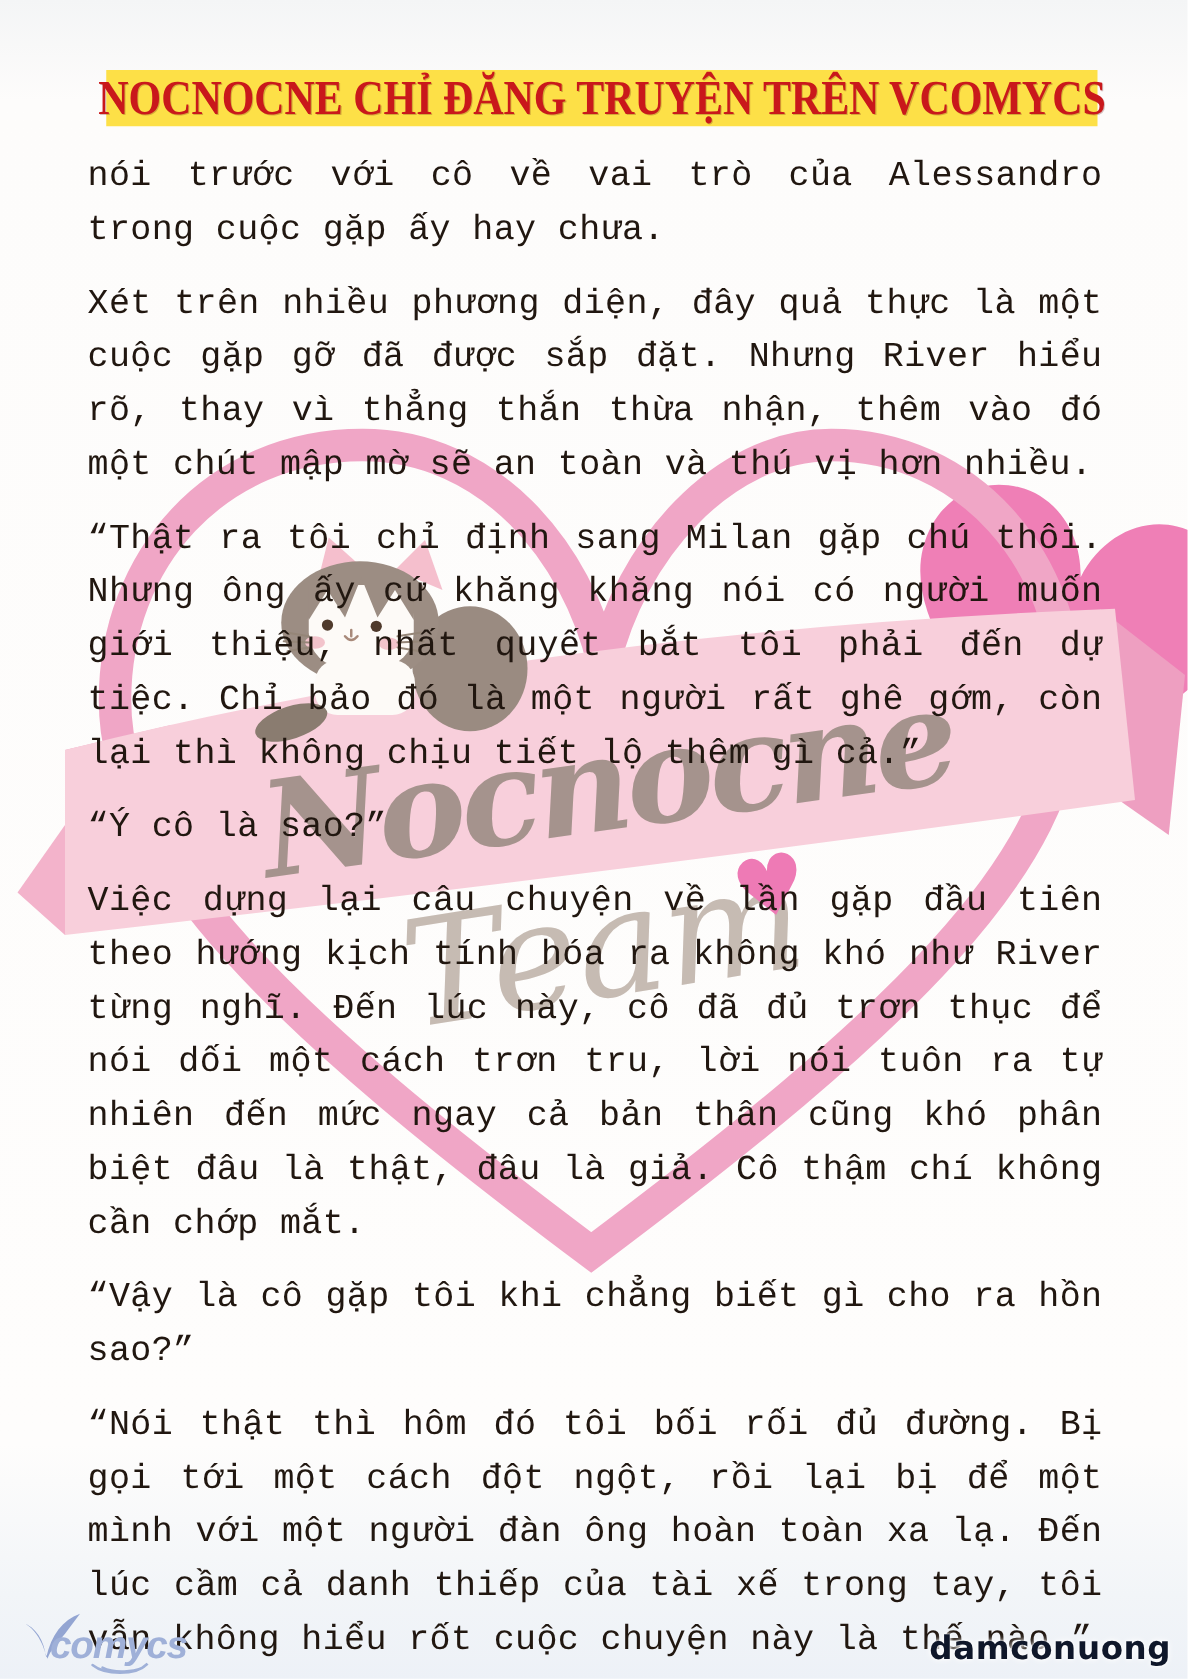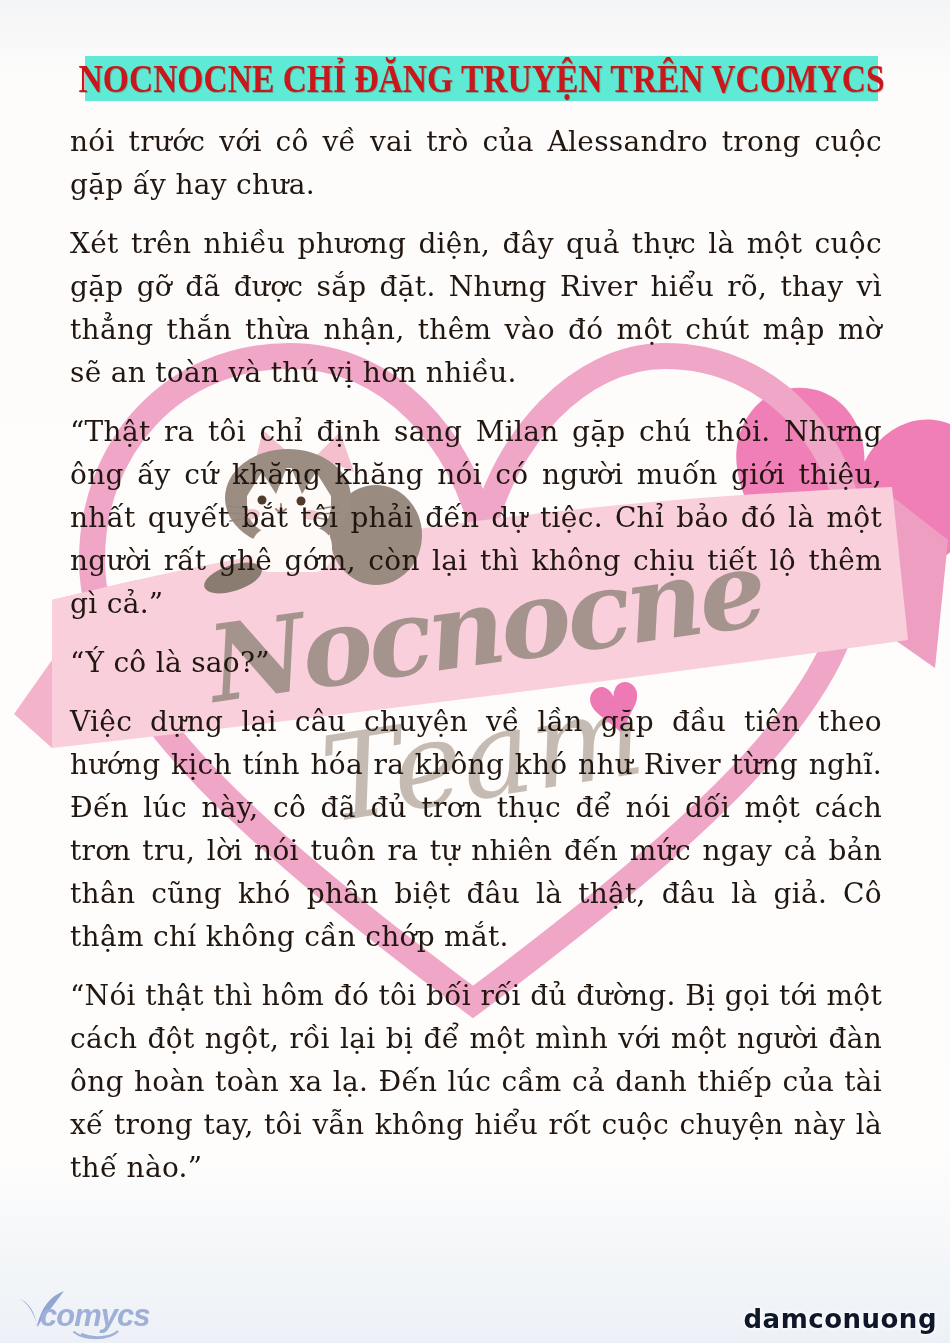--- a/index.html
+++ b/index.html
@@ -4,34 +4,34 @@
 <style>
   html,body{margin:0;padding:0;}
   body{
     width:950px;height:1343px;overflow:hidden;position:relative;
     background:linear-gradient(180deg,#f4f5f6 0%,#fdfcfb 6%,#fefdfc 86%,#f2f5f8 95%,#edf1f7 100%);
     font-family:"DejaVu Serif", serif;
   }
   
   .banner{
     position:absolute;left:85px;top:56px;width:793px;height:45px;
-    background:#5eead4;display:flex;align-items:flex-start;justify-content:center;z-index:3;
+    background:#fde047;display:flex;align-items:flex-start;justify-content:center;z-index:3;
   }
   .banner-text{
     white-space:nowrap;font-family:"Liberation Serif",serif;font-weight:bold;
     font-size:39px;color:#c9181b;transform:scaleX(0.86);transform-origin:center;
     text-shadow:1px 1px 0 rgba(90,10,10,0.25);letter-spacing:0px;
   }
   
   .content{
     position:absolute;left:70px;top:120px;width:812px;z-index:2;
   }
   .content p{
     margin:0 0 16px 0;font-size:28px;line-height:43px;letter-spacing:0.3px;
-    color:#211710;text-align:justify;
+    color:#211710;text-align:justify;font-family:Liberation Mono, monospace;
   }
   
   svg.watermark{position:absolute;left:0;top:0;z-index:0;}
   .wm-ribbon-word{font-family:"DejaVu Serif",serif;font-style:italic;font-weight:bold;}
   .wm-script-word{font-family:"DejaVu Serif",serif;font-style:italic;}
   
   .footer-logo{position:absolute;left:12px;top:1286px;z-index:3;}
   .footer-credit{
     position:absolute;right:13px;top:1304px;z-index:3;
     font-family:"DejaVu Sans",sans-serif;font-weight:bold;font-size:26px;
@@ -94,20 +94,21 @@
 <div class="banner">
   <span class="banner-text">NOCNOCNE CHỈ ĐĂNG TRUYỆN TRÊN VCOMYCS</span>
 </div>
 
 <div class="content">
   <p>nói trước với cô về vai trò của Alessandro trong cuộc gặp ấy hay chưa.</p>
   <p>Xét trên nhiều phương diện, đây quả thực là một cuộc gặp gỡ đã được sắp đặt. Nhưng River hiểu rõ, thay vì thẳng thắn thừa nhận, thêm vào đó một chút mập mờ sẽ an toàn và thú vị hơn nhiều.</p>
   <p>“Thật ra tôi chỉ định sang Milan gặp chú thôi. Nhưng ông ấy cứ khăng khăng nói có người muốn giới thiệu, nhất quyết bắt tôi phải đến dự tiệc. Chỉ bảo đó là một người rất ghê gớm, còn lại thì không chịu tiết lộ thêm gì cả.”</p>
   <p>“Ý cô là sao?”</p>
   <p>Việc dựng lại câu chuyện về lần gặp đầu tiên theo hướng kịch tính hóa ra không khó như River từng nghĩ. Đến lúc này, cô đã đủ trơn thục để nói dối một cách trơn tru, lời nói tuôn ra tự nhiên đến mức ngay cả bản thân cũng khó phân biệt đâu là thật, đâu là giả. Cô thậm chí không cần chớp mắt.</p>
+  <p>“Vậy là cô gặp tôi khi chẳng biết gì cho ra hồn sao?”</p>
   <p>“Nói thật thì hôm đó tôi bối rối đủ đường. Bị gọi tới một cách đột ngột, rồi lại bị để một mình với một người đàn ông hoàn toàn xa lạ. Đến lúc cầm cả danh thiếp của tài xế trong tay, tôi vẫn không hiểu rốt cuộc chuyện này là thế nào.”</p>
 </div>
 
 <div class="footer-logo">
   <svg width="165" height="56" viewBox="0 0 165 56" aria-hidden="true">
     <path fill="#93a5d2" d="M6 12 C17 16 23 26 25 40 C29 22 38 10 52 5 L40 21 C33 29 28 35 26 41 L22 30 C18 21 13 15 6 12 Z"></path>
     <text x="28" y="40" font-family="Liberation Sans, sans-serif" font-style="italic" font-weight="bold" font-size="31" letter-spacing="-1" fill="#9fb0d8">comycs</text>
     <path d="M62 46 C72 54 96 55 106 45 C100 52 80 53 70 48" fill="none" stroke="#9fb0d8" stroke-width="2" stroke-linecap="round"></path>
   </svg>
 </div>

